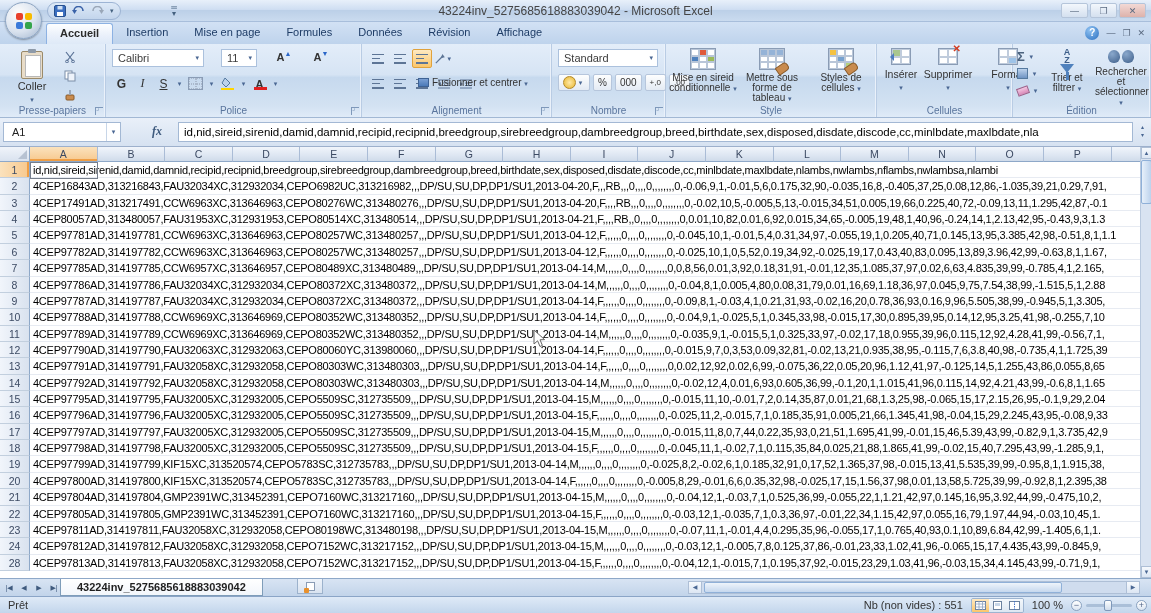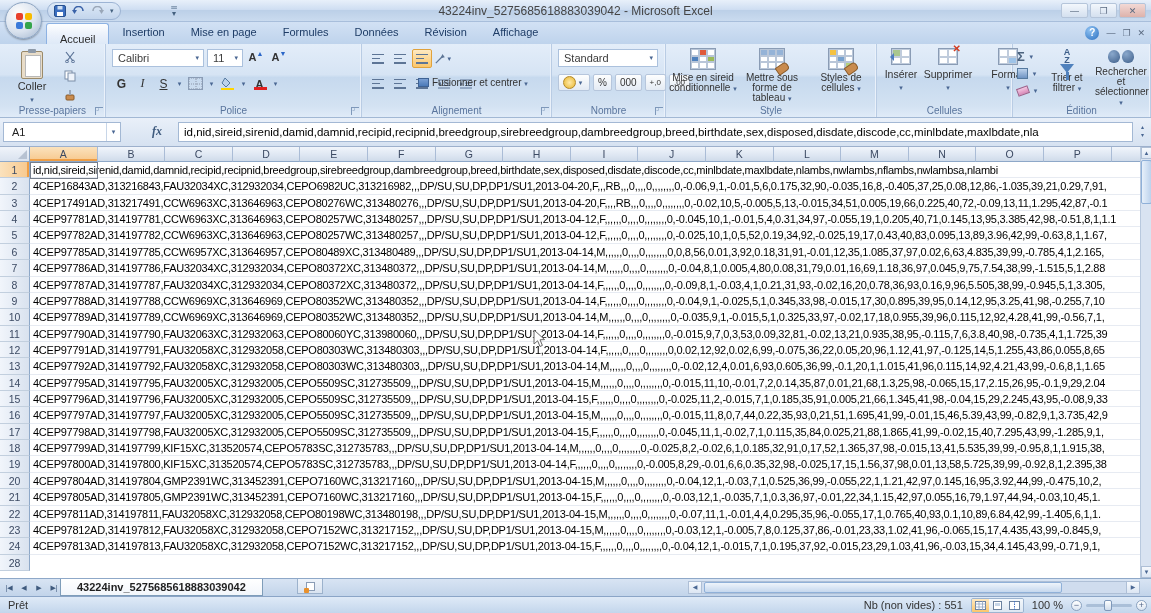--- a/index.html
+++ b/index.html
@@ -27,21 +27,21 @@
     background:linear-gradient(#f3f7fc,#d4e0ef); display:flex; align-items:center; justify-content:center;
     font-size:9px; color:#5a6a80; }
   .win-controls .wbtn.close { background:linear-gradient(#f3d9d5,#ddb2ab); }
 
   
   .tabrow { position:absolute; left:0; top:22px; width:1151px; height:22px;
     background:linear-gradient(#d2e1f4,#bed3ec); }
   .tabs { position:absolute; left:46px; top:0; height:22px; display:flex; }
   .tab { padding:4px 13px 0 13px; font-size:11px; color:#1e3c66; height:22px; }
   .tab.active { background:linear-gradient(#fdfeff,#e8effa 60%,#dde9f7); border:1px solid #8db2e3; border-bottom:none;
-    border-radius:3px 3px 0 0; color:#2b2b2b; margin-top:1px; padding-top:9px; }
+    border-radius:3px 3px 0 0; color:#2b2b2b; margin-top:1px; padding-top:3px;font-weight:bold; }
   .tabrow-right { position:absolute; right:6px; top:4px; display:flex; align-items:center; gap:7px; }
   .help-icon { width:14px; height:14px; border-radius:50%; background:radial-gradient(circle at 35% 30%,#8fc2f2,#2a6fc0);
     color:#fff; font-size:10px; font-weight:bold; text-align:center; line-height:14px; }
   .mini-ctl { font-size:9px; color:#5a6a80; }
 
   
   .ribbon { position:absolute; left:0; top:44px; width:1151px; height:74px;
     background:linear-gradient(#e3edf9,#d6e4f4 42%,#c6d9ee 46%,#d3e2f2 85%,#e0ebf8); border-bottom:1px solid #a2b8d4; font-size:11px; color:#3c3c3c; }
   .rgroup { position:absolute; top:0; height:73px; border-right:1px solid #b9cce4; box-shadow:inset -1px 0 0 #eaf1fa; }
   .glabel { position:absolute; bottom:1px; left:0; right:0; text-align:center; font-size:10px; color:#5a759d; }
@@ -51,21 +51,21 @@
   .g-clip { left:0; width:106px; }
   .paste-btn { position:absolute; left:8px; top:4px; width:48px; height:56px; text-align:center; font-size:11px; color:#333;
     border:1px solid transparent; border-radius:3px; }
   .clipboard { margin:2px auto 1px; width:22px; height:28px; background:#e8dcc8; border:1px solid #9a8a6a; border-radius:2px; position:relative; }
   .clipboard::before { content:""; position:absolute; left:3px; top:3px; width:14px; height:20px; background:#fff; border:1px solid #b8b8b8; }
   .clipboard::after { content:""; position:absolute; left:6px; top:-3px; width:8px; height:4px; background:#8e9aa8; border-radius:1px; }
   .clip-small { position:absolute; left:62px; top:6px; display:flex; flex-direction:column; gap:5px; }
   .sicon { width:16px; height:14px; display:flex; align-items:center; justify-content:center; }
 
   .g-font { left:106px; width:256px; }
-  .f-row1 { position:absolute; left:6px; top:5px; display:flex; align-items:center; gap:3px; }
+  .f-row1 { position:absolute; left:6px; top:5px; display:flex; align-items:center; gap:17px; }
   .selbox { background:#fff; border:1px solid #abc1dd; height:18px; display:flex; align-items:center; font-size:11px; padding:0 2px 0 5px; }
   .selbox .dd { margin-left:auto; font-size:7px; color:#4a6793; padding:0 2px; }
   .fontname { width:92px; } .fontsize { width:36px; }
   .abtn { width:20px; height:18px; border:1px solid transparent; border-radius:2px; text-align:center; font-size:11px; font-weight:bold; color:#333; position:relative; }
   .abtn sup { font-size:7px; color:#2a66c8; }
   .f-row2 { position:absolute; left:6px; top:30px; display:flex; align-items:center; gap:2px; }
   .fmt { width:19px; height:19px; display:flex; align-items:center; justify-content:center; font-size:12px; color:#333; border:1px solid transparent; border-radius:2px; position:relative; }
   .fmt.bold{font-weight:bold;} .fmt.italic{font-style:italic; font-family:"Liberation Serif",serif;} .fmt.under{text-decoration:underline;}
   .colorbar { position:absolute; left:3px; bottom:2px; width:13px; height:3px; }
   .ddm { font-size:7px; color:#4a6793; width:9px; text-align:center; }
@@ -585,20 +585,21 @@
       <div class="rn">21</div>
       <div class="rn">22</div>
       <div class="rn">23</div>
       <div class="rn">24</div>
       <div class="rn">28</div>
     </div>
   <div class="rows">
       <div class="row">id,nid,sireid,sirenid,damid,damnid,recipid,recipnid,breedgroup,sirebreedgroup,dambreedgroup,breed,birthdate,sex,disposed,disdate,discode,cc,minlbdate,maxlbdate,nlambs,nwlambs,nflambs,nwlambsa,nlambi</div>
       <div class="row">4CEP16843AD,313216843,FAU32034XC,312932034,CEPO6982UC,313216982,,,DP/SU,SU,DP,DP1/SU1,2013-04-20,F,,,RB,,,0,,,,0,,,,,,,,0,-0.06,9,1,-0.01,5,6,0.175,32,90,-0.035,16,8,-0.405,37,25,0.08,12,86,-1.035,39,21,0.29,7,91,</div>
       <div class="row">4CEP17491AD,313217491,CCW6963XC,313646963,CEPO80276WC,313480276,,,DP/SU,SU,DP,DP1/SU1,2013-04-20,F,,,,RB,,,0,,,,0,,,,,,,,0,-0.02,10,5,-0.005,5,13,-0.015,34,51,0.005,19,66,0.225,40,72,-0.09,13,11,1.295,42,87,-0.1</div>
+      <div class="row">4CEP80057AD,313480057,FAU31953XC,312931953,CEPO80514XC,313480514,,,DP/SU,SU,DP,DP1/SU1,2013-04-21,F,,,,RB,,0,,,,0,,,,,,,,0,0.01,10,82,0.01,6,92,0.015,34,65,-0.005,19,48,1,40,96,-0.24,14,1,2.13,42,95,-0.43,9,3,1.3</div>
       <div class="row">4CEP97781AD,314197781,CCW6963XC,313646963,CEPO80257WC,313480257,,,DP/SU,SU,DP,DP1/SU1,2013-04-12,F,,,,,,0,,,,0,,,,,,,,0,-0.045,10,1,-0.01,5,4,0.31,34,97,-0.055,19,1,0.205,40,71,0.145,13,95,3.385,42,98,-0.51,8,1,1.1</div>
       <div class="row">4CEP97782AD,314197782,CCW6963XC,313646963,CEPO80257WC,313480257,,,DP/SU,SU,DP,DP1/SU1,2013-04-12,F,,,,,,0,,,,0,,,,,,,,0,-0.025,10,1,0,5,52,0.19,34,92,-0.025,19,17,0.43,40,83,0.095,13,89,3.96,42,99,-0.63,8,1,1.67,</div>
       <div class="row">4CEP97785AD,314197785,CCW6957XC,313646957,CEPO80489XC,313480489,,,DP/SU,SU,DP,DP1/SU1,2013-04-14,M,,,,,,0,,,,0,,,,,,,,0,0,8,56,0.01,3,92,0.18,31,91,-0.01,12,35,1.085,37,97,0.02,6,63,4.835,39,99,-0.785,4,1,2.165,</div>
       <div class="row">4CEP97786AD,314197786,FAU32034XC,312932034,CEPO80372XC,313480372,,,DP/SU,SU,DP,DP1/SU1,2013-04-14,M,,,,,,0,,,,0,,,,,,,,0,-0.04,8,1,0.005,4,80,0.08,31,79,0.01,16,69,1.18,36,97,0.045,9,75,7.54,38,99,-1.515,5,1,2.88</div>
       <div class="row">4CEP97787AD,314197787,FAU32034XC,312932034,CEPO80372XC,313480372,,,DP/SU,SU,DP,DP1/SU1,2013-04-14,F,,,,,,0,,,,0,,,,,,,,0,-0.09,8,1,-0.03,4,1,0.21,31,93,-0.02,16,20,0.78,36,93,0.16,9,96,5.505,38,99,-0.945,5,1,3.305,</div>
       <div class="row">4CEP97788AD,314197788,CCW6969XC,313646969,CEPO80352WC,313480352,,,DP/SU,SU,DP,DP1/SU1,2013-04-14,F,,,,,,0,,,,0,,,,,,,,0,-0.04,9,1,-0.025,5,1,0.345,33,98,-0.015,17,30,0.895,39,95,0.14,12,95,3.25,41,98,-0.255,7,10</div>
       <div class="row">4CEP97789AD,314197789,CCW6969XC,313646969,CEPO80352WC,313480352,,,DP/SU,SU,DP,DP1/SU1,2013-04-14,M,,,,,,0,,,,0,,,,,,,,0,-0.035,9,1,-0.015,5,1,0.325,33,97,-0.02,17,18,0.955,39,96,0.115,12,92,4.28,41,99,-0.56,7,1,</div>
       <div class="row">4CEP97790AD,314197790,FAU32063XC,312932063,CEPO80060YC,313980060,,,DP/SU,SU,DP,DP1/SU1,2013-04-14,F,,,,,,0,,,,0,,,,,,,,0,-0.015,9,7,0,3,53,0.09,32,81,-0.02,13,21,0.935,38,95,-0.115,7,6,3.8,40,98,-0.735,4,1,1.725,39</div>
       <div class="row">4CEP97791AD,314197791,FAU32058XC,312932058,CEPO80303WC,313480303,,,DP/SU,SU,DP,DP1/SU1,2013-04-14,F,,,,,,0,,,,0,,,,,,,,0,0.02,12,92,0.02,6,99,-0.075,36,22,0.05,20,96,1.12,41,97,-0.125,14,5,1.255,43,86,0.055,8,65</div>
       <div class="row">4CEP97792AD,314197792,FAU32058XC,312932058,CEPO80303WC,313480303,,,DP/SU,SU,DP,DP1/SU1,2013-04-14,M,,,,,,0,,,,0,,,,,,,,0,-0.02,12,4,0.01,6,93,0.605,36,99,-0.1,20,1,1.015,41,96,0.115,14,92,4.21,43,99,-0.6,8,1,1.65</div>

